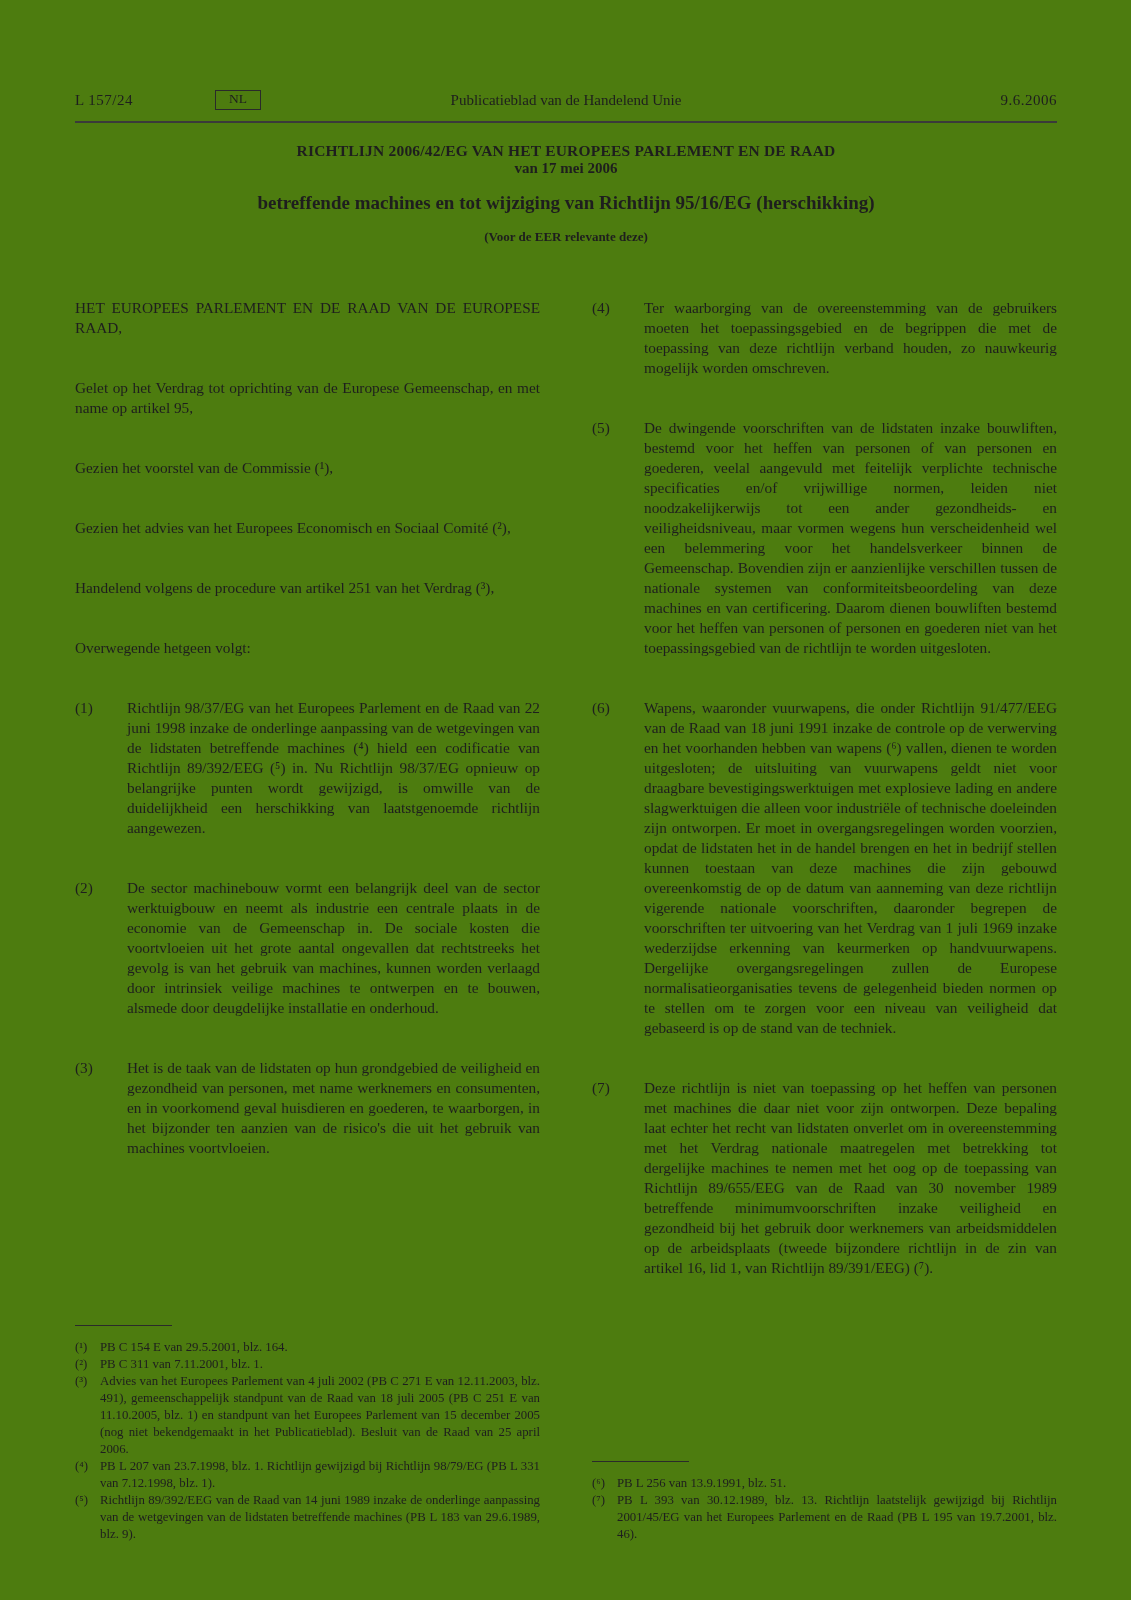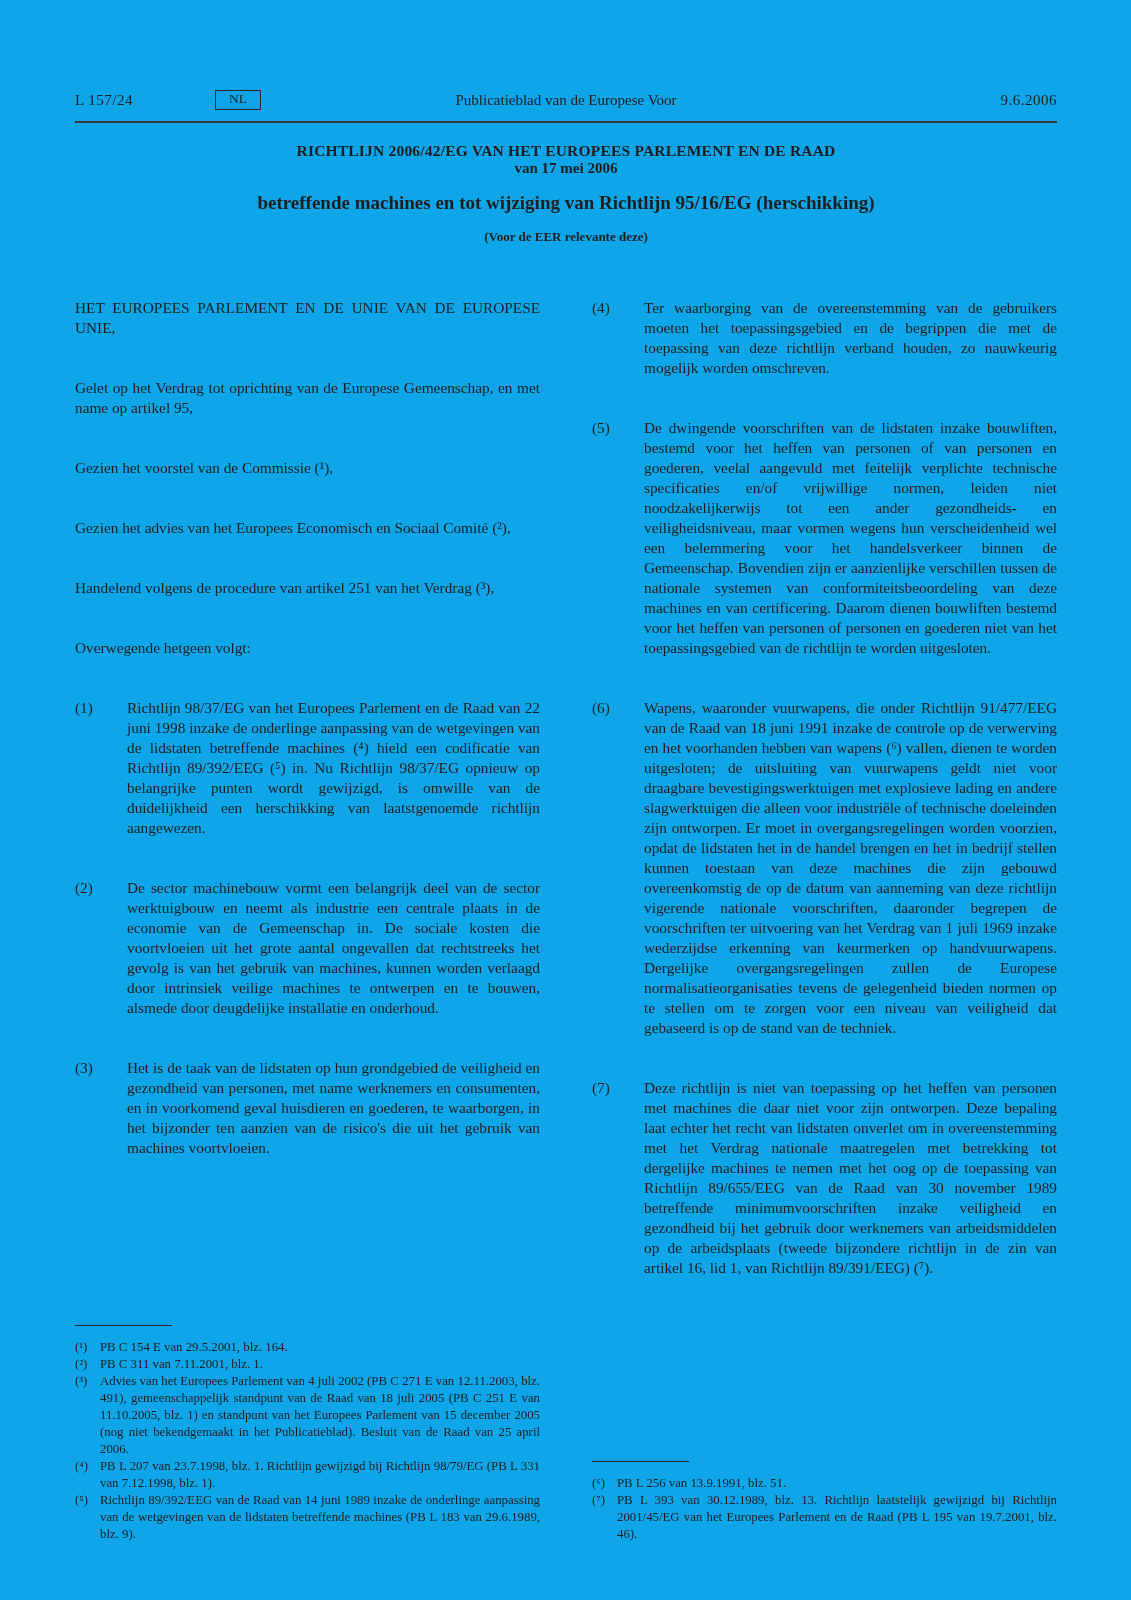--- a/index.html
+++ b/index.html
@@ -2,21 +2,21 @@
 <html><head>
 <meta charset="utf-8">
 <style>
   * { margin: 0; padding: 0; box-sizing: border-box; }
   html, body { background: #e8e8e8; }
   .page {
     position: relative;
     width: 1131px;
     height: 1600px;
     margin: 0 auto;
-    background: #0ea5e9;
+    background: #4d7c0f;
     color: #1e1e1e;
     font-family: "Liberation Serif", "DejaVu Serif", serif;
     overflow: hidden;
   }
   
   .header {
     position: absolute;
     top: 90px; left: 75px; right: 74px;
     height: 26px;
     font-size: 15px;
@@ -71,36 +71,36 @@
   .fn-marker { position: absolute; left: 0; top: 0; }
 </style>
 </head>
 <body>
 
 <div class="page">
 
   <div class="header">
     <span class="page-ref">L 157/24</span>
     <span class="nl-box">NL</span>
-    <span class="journal">Publicatieblad van de Europese Voor</span>
+    <span class="journal">Publicatieblad van de Handelend Unie</span>
     <span class="issue-date">9.6.2006</span>
   </div>
   <div class="head-rule"></div>
 
   <div class="title-block">
     <div class="title-main">RICHTLIJN 2006/42/EG VAN HET EUROPEES PARLEMENT EN DE RAAD</div>
     <div class="title-dateline">van 17 mei 2006</div>
     <div class="title-subject">betreffende machines en tot wijziging van Richtlijn 95/16/EG (herschikking)</div>
     <div class="title-eea">(Voor de EER relevante deze)</div>
   </div>
 
   <div class="columns">
 
     <div class="col">
-      <p class="intro-para">HET EUROPEES PARLEMENT EN DE UNIE VAN DE EUROPESE UNIE,</p>
+      <p class="intro-para">HET EUROPEES PARLEMENT EN DE RAAD VAN DE EUROPESE RAAD,</p>
       <p class="intro-para">Gelet op het Verdrag tot oprichting van de Europese Gemeenschap, en met name op artikel 95,</p>
       <p class="intro-para">Gezien het voorstel van de Commissie (¹),</p>
       <p class="intro-para">Gezien het advies van het Europees Economisch en Sociaal Comité (²),</p>
       <p class="intro-para">Handelend volgens de procedure van artikel 251 van het Verdrag (³),</p>
       <p class="intro-para">Overwegende hetgeen volgt:</p>
 
       <div class="recital">
         <span class="recital-num">(1)</span>
         <span>Richtlijn 98/37/EG van het Europees Parlement en de Raad van 22 juni 1998 inzake de onderlinge aanpassing van de wetgevingen van de lidstaten betreffende machines (⁴) hield een codificatie van Richtlijn 89/392/EEG (⁵) in. Nu Richtlijn 98/37/EG opnieuw op belangrijke punten wordt gewijzigd, is omwille van de duidelijkheid een herschikking van laatstgenoemde richtlijn aangewezen.</span>
       </div>

